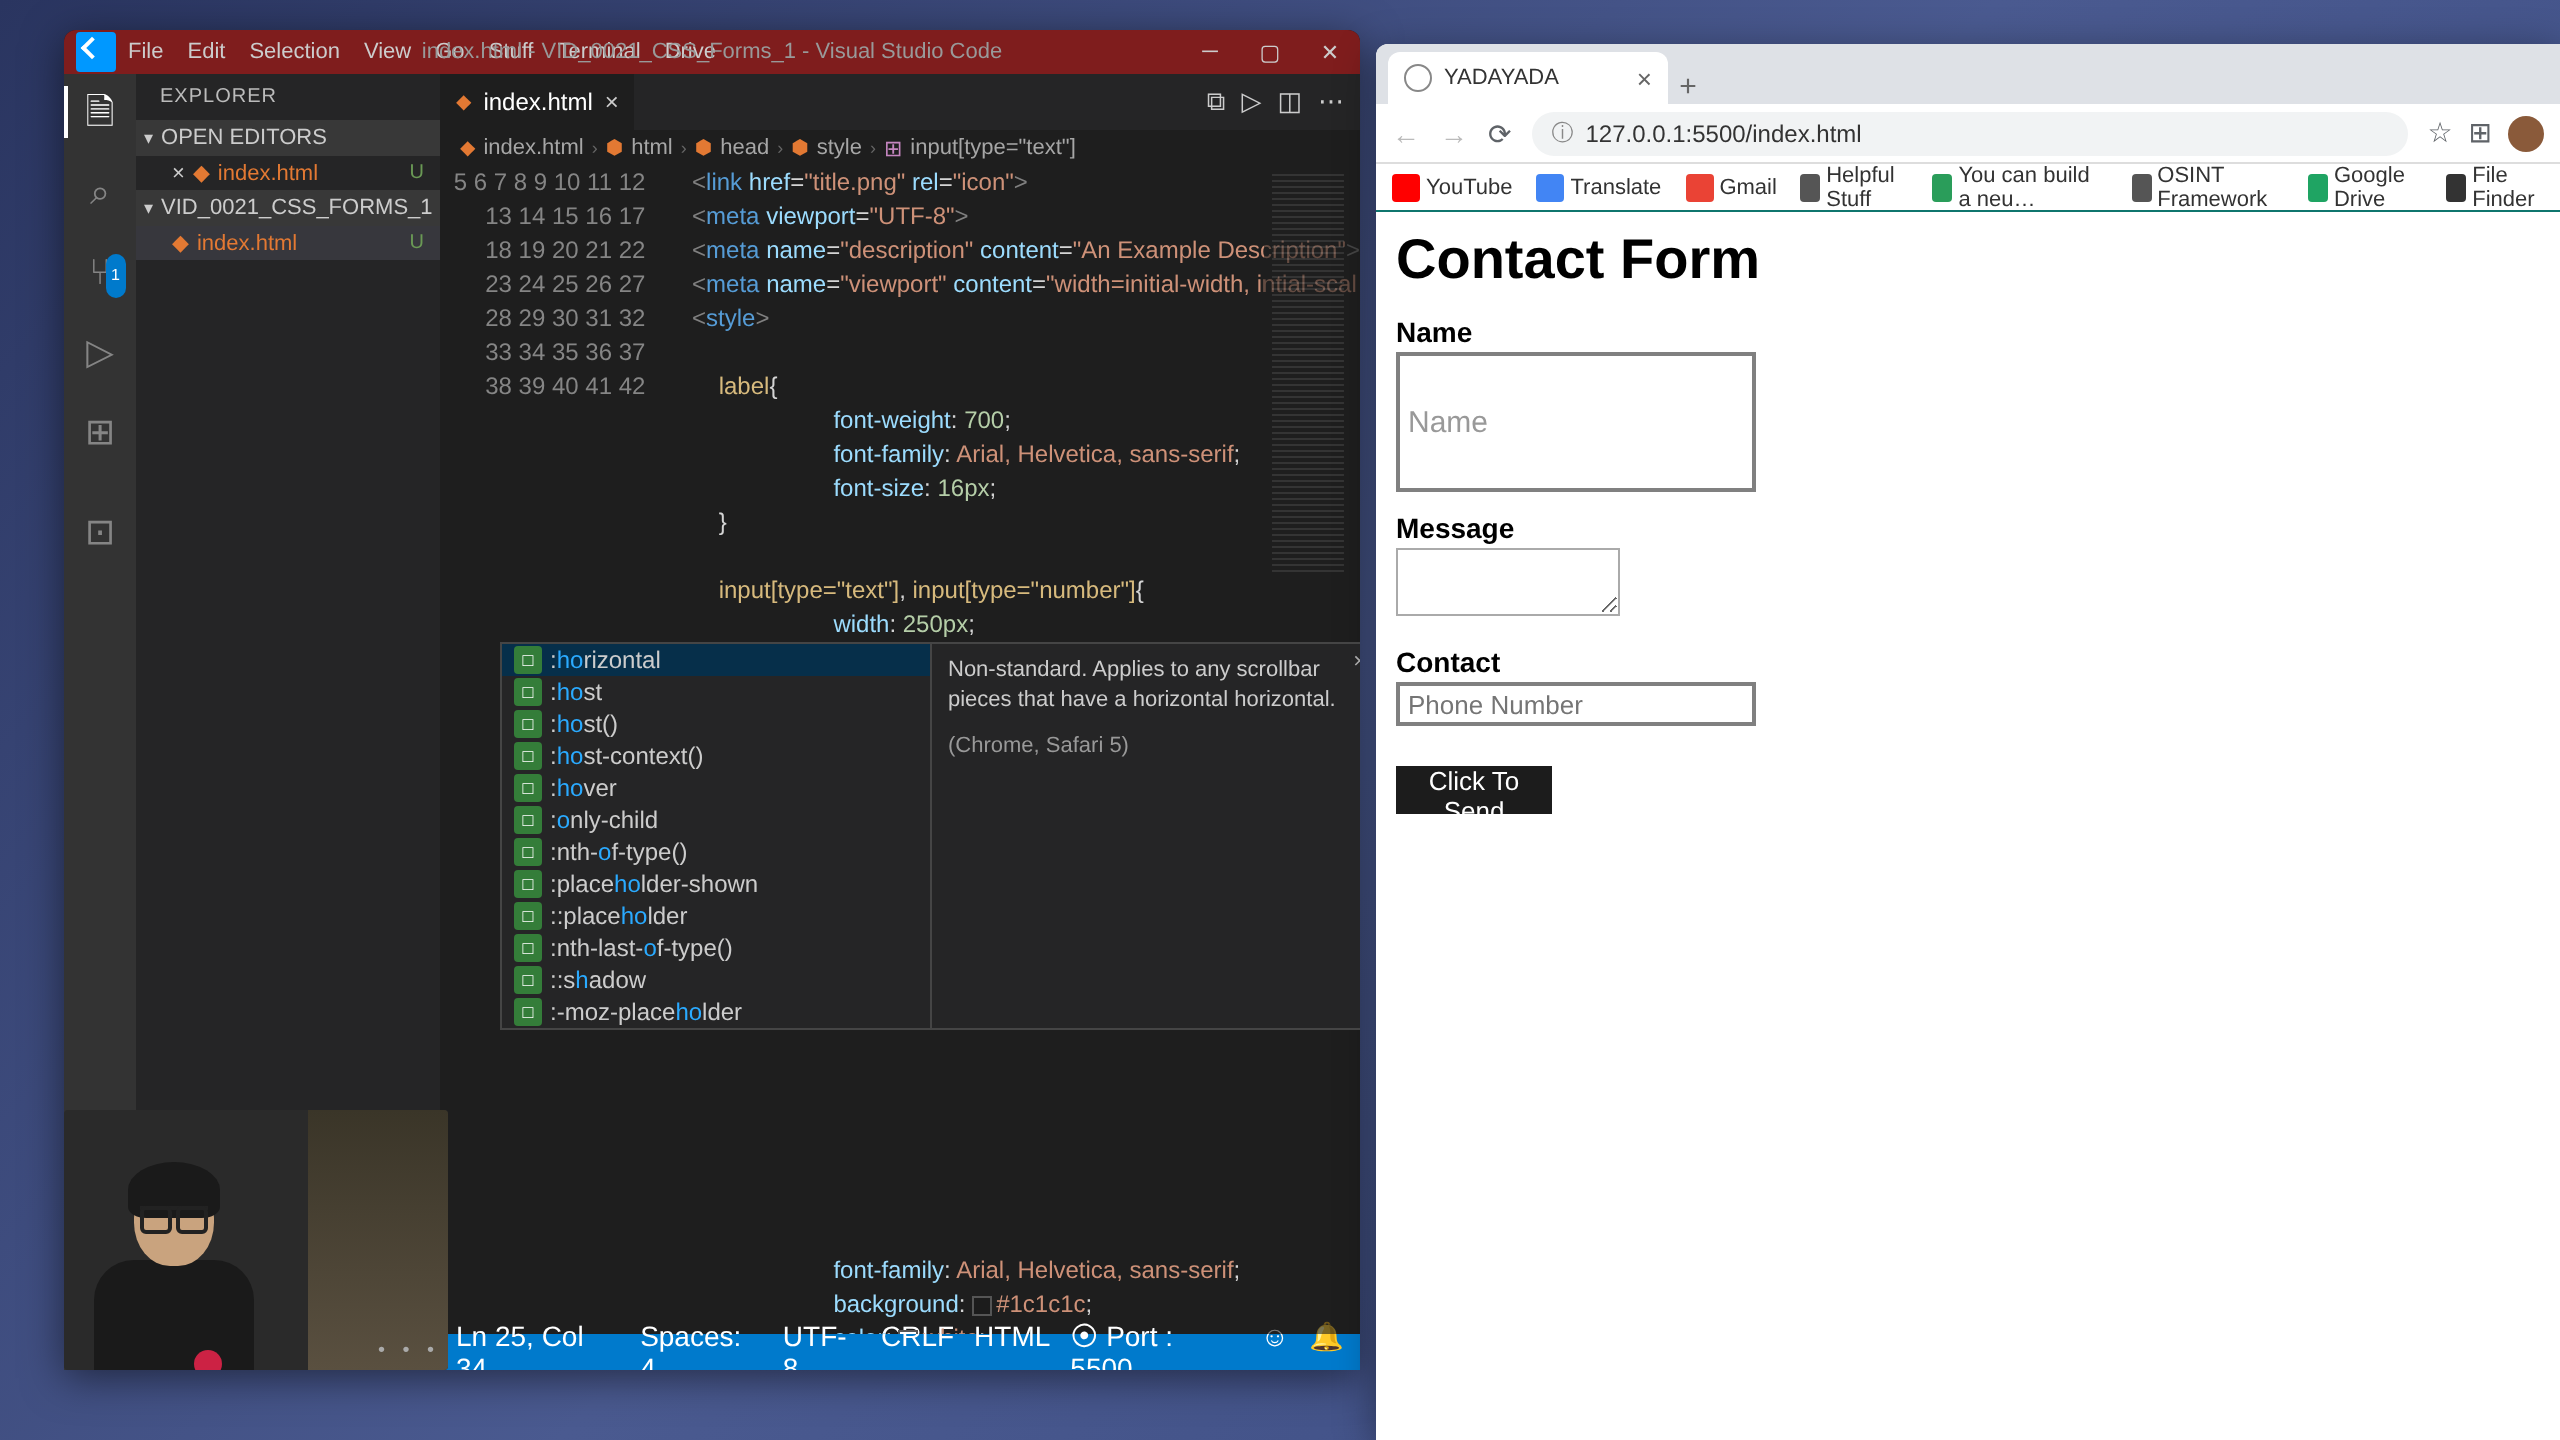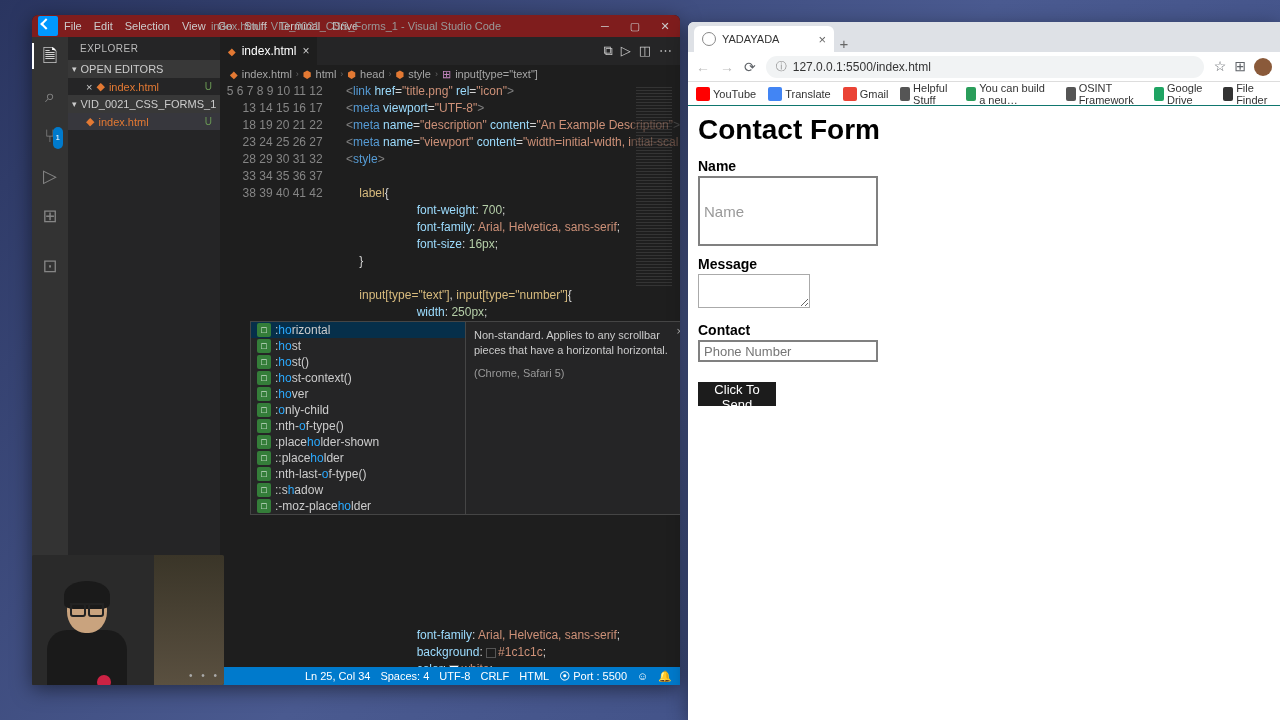--- a/index.html
+++ b/index.html
@@ -63,21 +63,21 @@
 
 .suggest { position:absolute; left:30px; top:238px; background:#252526; border:1px solid #454545; font-family:Consolas,monospace; font-size:12px; z-index:10; display:flex; }
 .suggest-list { width:214px; }
 .sug-item { padding:1px 6px; display:flex; align-items:center; gap:4px; color:#ccc; }
 .sug-item .icon { width:14px; height:14px; background:#347d39; border-radius:2px; font-size:9px; color:#fff; text-align:center; line-height:14px; }
 .sug-item.sel { background:#062f4a; }
 .sug-hl { color:#2aaaff; }
 .suggest-doc { width:222px; background:#252526; border-left:1px solid #454545; padding:6px 8px; color:#ccc; font-size:11px; font-family:"Segoe UI"; line-height:1.35; position:relative; }
 .suggest-doc .close-doc { position:absolute; right:4px; top:2px; color:#aaa; font-size:11px; }
 
-.statusbar { height:18px; background:#007acc; color:#fff; font-size:11px; display:flex; align-items:center; padding:0 8px; gap:10px; }
+.statusbar { height:18px; background:#007acc; color:#fff; font-size:14px; display:flex; align-items:center; padding:0 8px; gap:10px; }
 .statusbar .right { margin-left:auto; display:flex; gap:10px; }
 
 
 .browser { position:absolute; left:688px; top:22px; width:592px; height:698px; background:#fff; border-radius:6px 0 0 0; box-shadow:0 4px 20px rgba(0,0,0,0.4); display:flex; flex-direction:column; overflow:hidden; }
 .br-tabs { height:30px; background:#dee1e6; display:flex; align-items:flex-end; padding-left:6px; }
 .br-tab { background:#fff; height:26px; border-radius:6px 6px 0 0; display:flex; align-items:center; padding:0 8px; gap:6px; font-size:11px; color:#333; width:140px; }
 .br-tab .globe { width:14px; height:14px; border:1px solid #888; border-radius:50%; }
 .br-tab .tx { margin-left:auto; color:#666; font-size:13px; }
 .br-newtab { width:20px; text-align:center; color:#666; font-size:15px; }
 .br-toolbar { height:30px; background:#fff; border-bottom:1px solid #ddd; display:flex; align-items:center; padding:0 8px; gap:10px; font-size:14px; color:#5f6368; }

